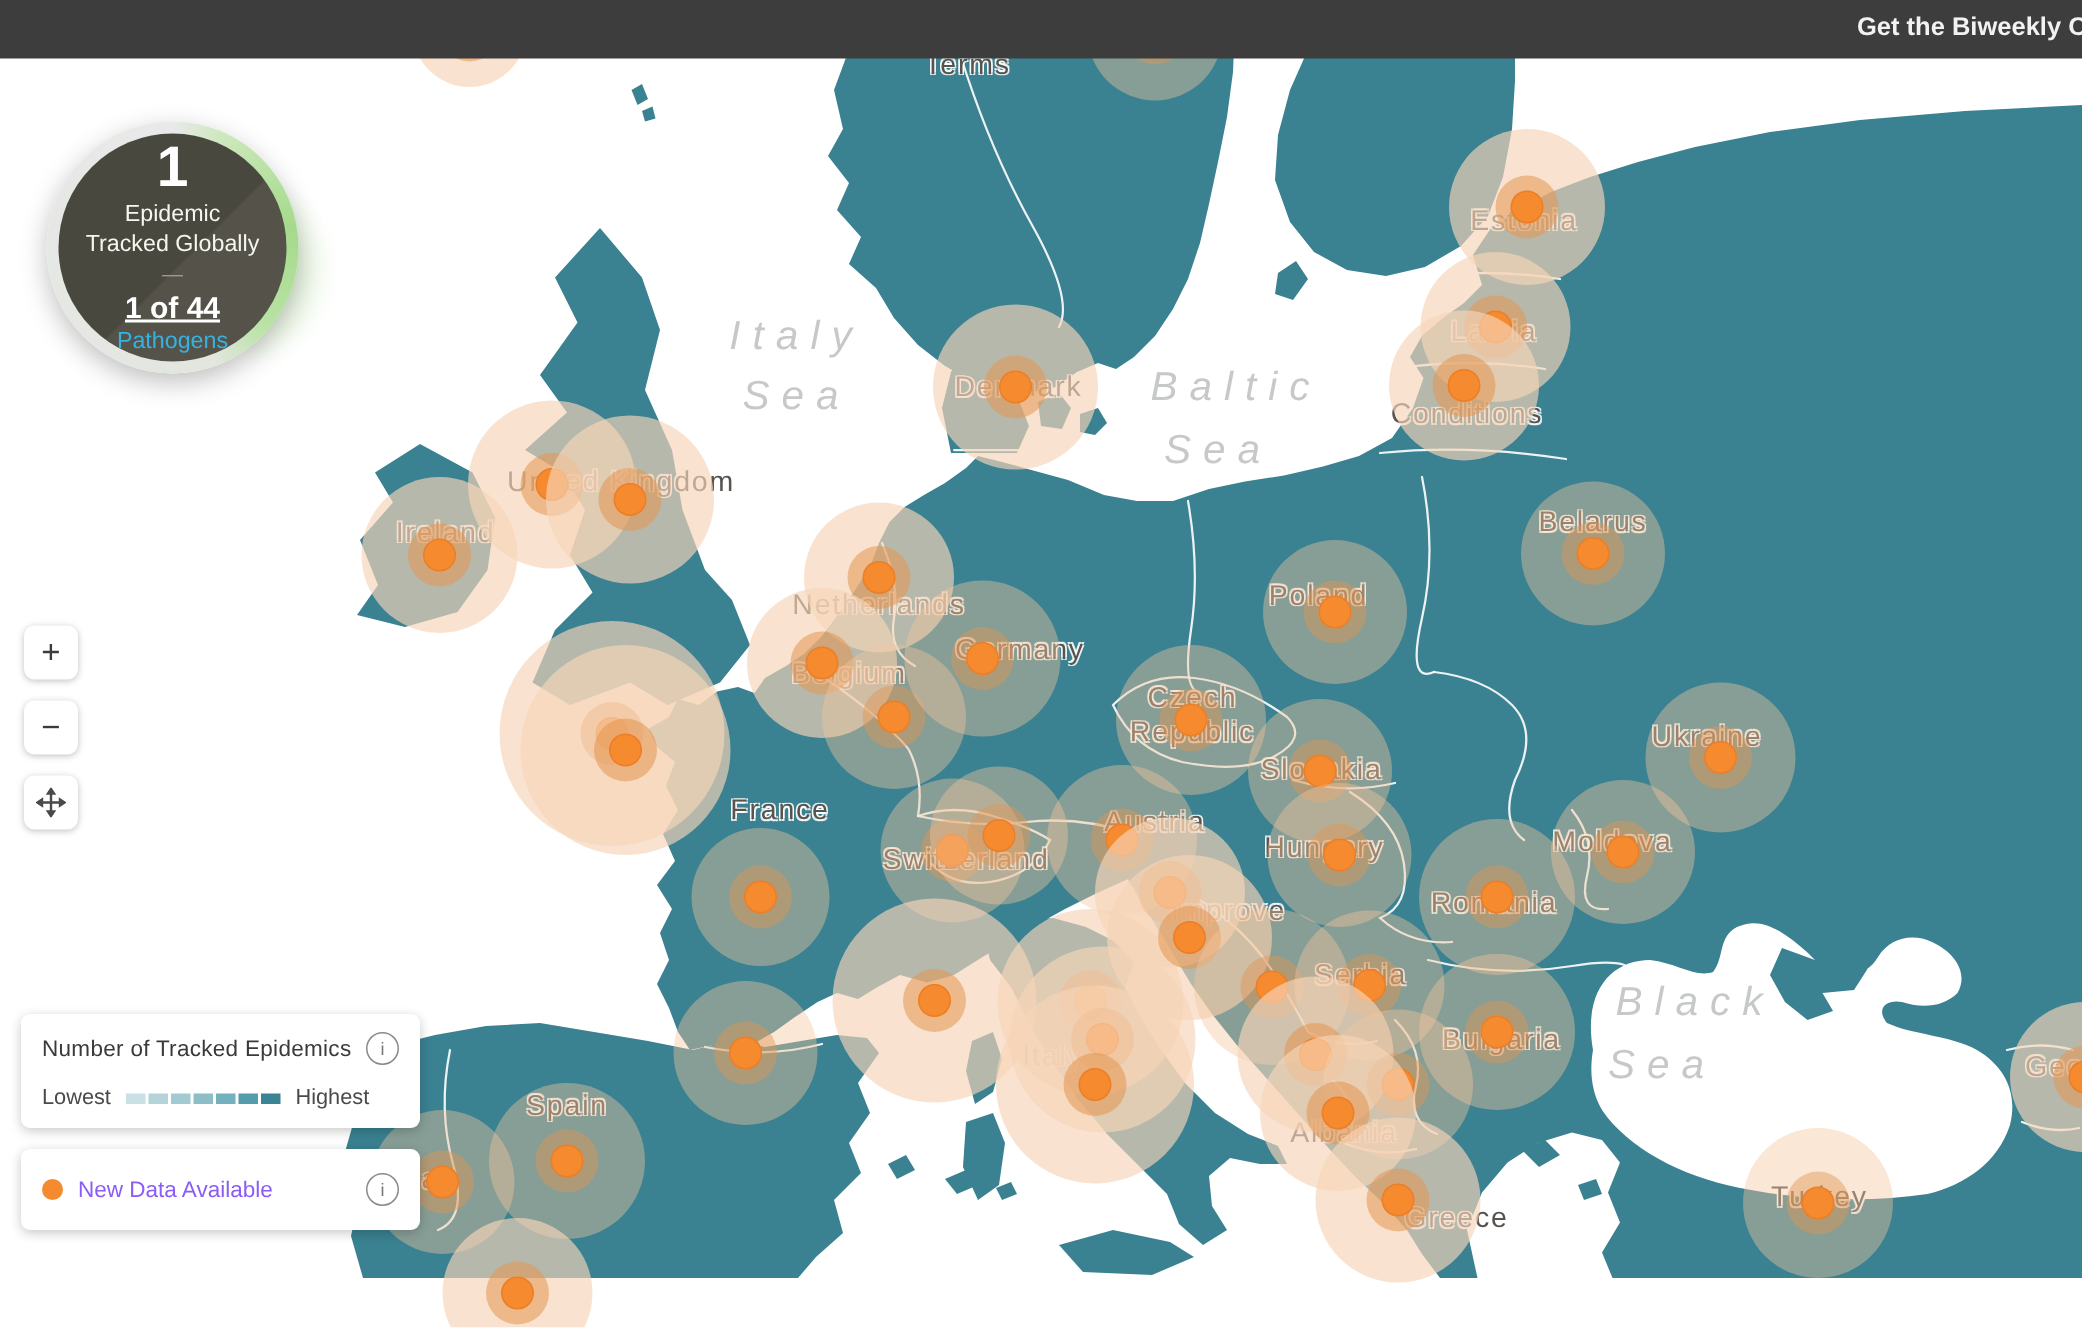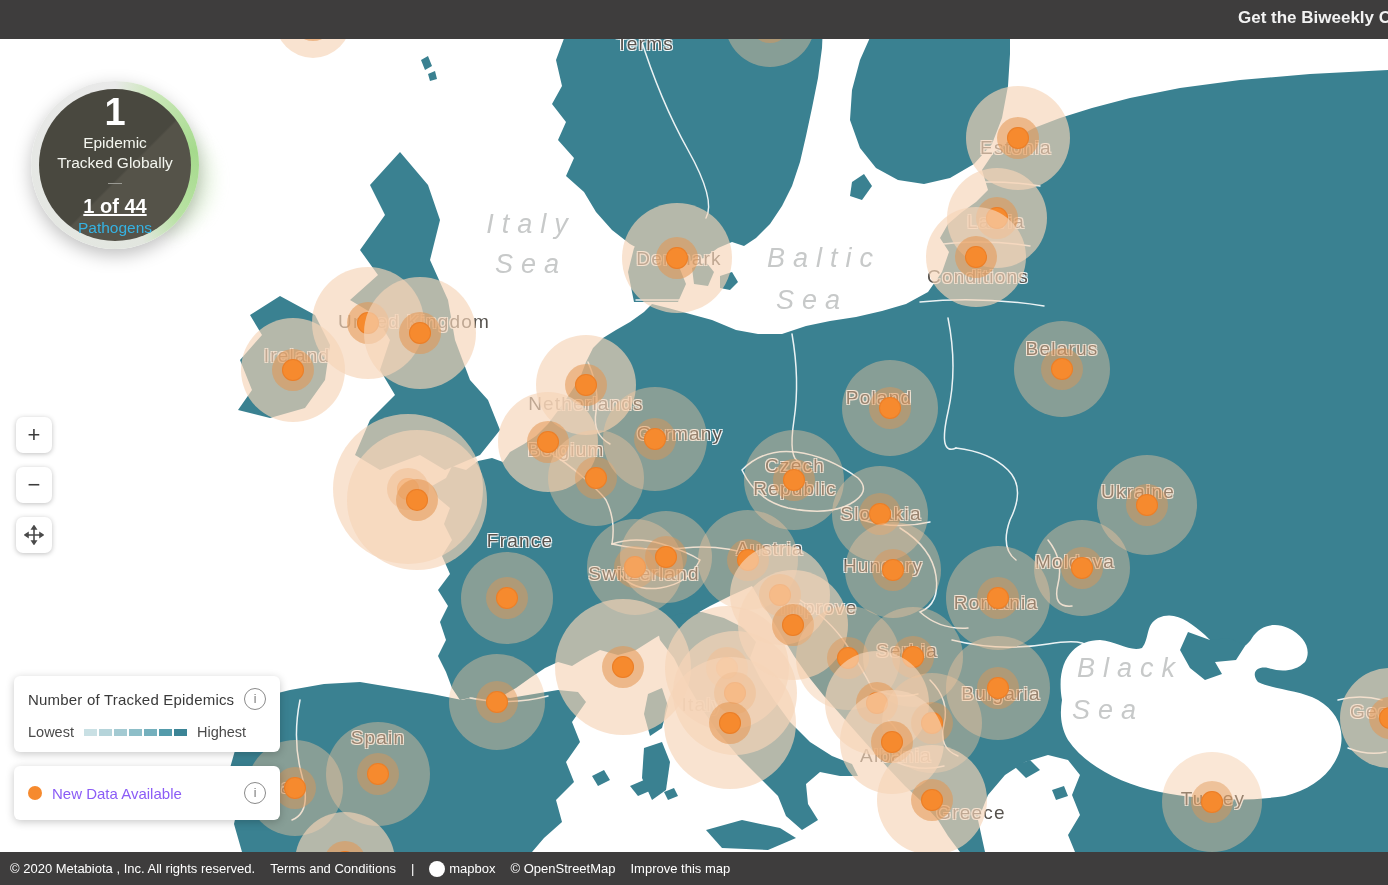--- a/index.html
+++ b/index.html
@@ -499,25 +499,14 @@
       <span class="scale-word">Highest</span>
     </div>
   </div>
 
   <div id="newdata-panel" class="panel">
     <span class="newdata-dot"></span>
     <span class="newdata-label">New Data Available</span>
     <button class="info-btn">i</button>
   </div>
 
-  <div id="footer">
-    <span>© 2020 Metabiota , Inc. All rights reserved.</span>
-    <a href="#">Terms and Conditions</a>
-    <span>|</span>
-    <span class="mapbox-wrap">
-      <span class="mapbox-circle">m</span>
-      <span>mapbox</span>
-    </span>
-    <a href="#">© OpenStreetMap</a>
-    <a href="#">Improve this map</a>
-  </div>
 
 </div>
 
 </body></html>

